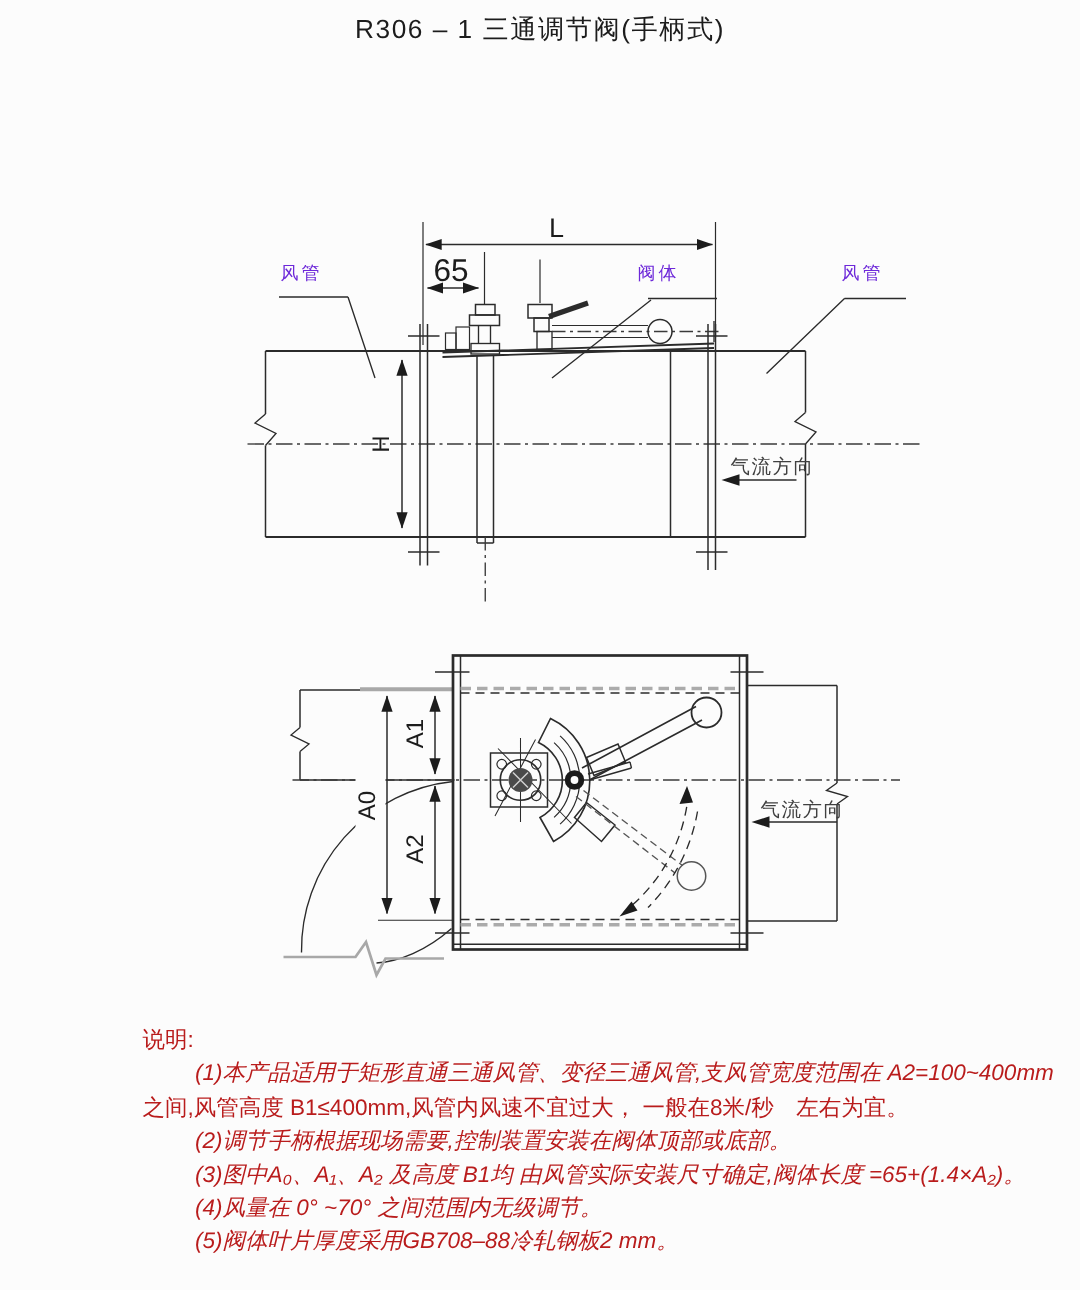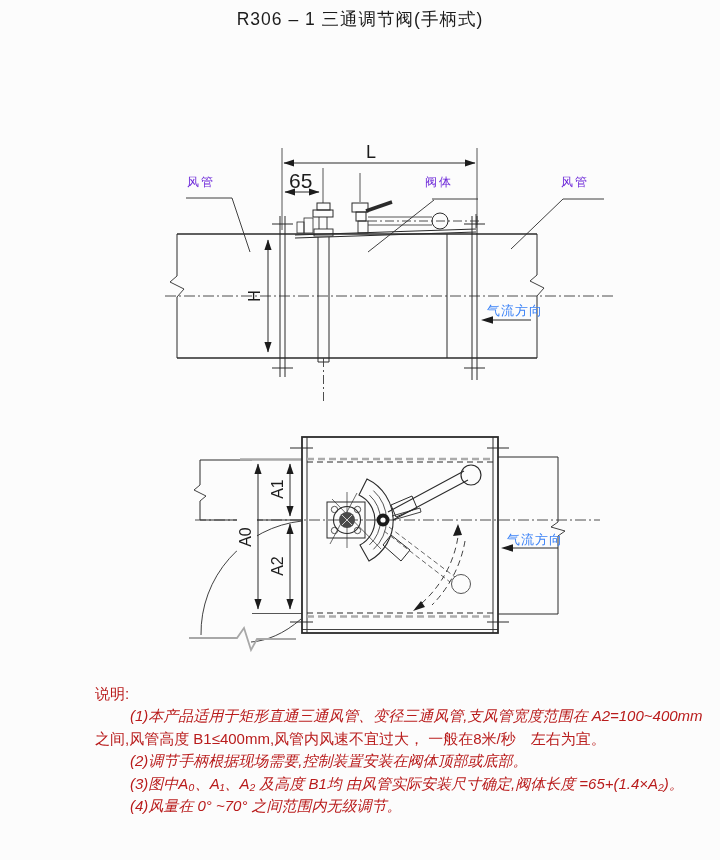--- a/index.html
+++ b/index.html
@@ -3,21 +3,21 @@
 <meta charset="utf-8">
 <style>
   html,body{margin:0;padding:0;background:#e8e8e8;}
   .page{
     position:relative;width:720px;height:860px;background:#fcfcfc;
     font-family:"Liberation Sans",sans-serif;color:#222;overflow:hidden;margin:0 auto;
   }
   .abs{position:absolute;white-space:nowrap;}
   .title{left:0;right:0;top:7px;text-align:center;font-size:17.5px;letter-spacing:1px;color:#1c1c1c;}
   .lbl{font-size:12px;color:#6d28d9;letter-spacing:2px;}
-  .lbl-sm{font-size:13px;color:#3b82f6;letter-spacing:1px;}
+  .lbl-sm{font-size:13px;color:#404040;letter-spacing:1px;}
   .dim{font-size:21px;color:#1c1c1c;}
   .rot{width:44px;height:20px;text-align:center;transform:rotate(-90deg);transform-origin:center;
        font-size:16px;color:#1c1c1c;letter-spacing:0;}
   svg{position:absolute;left:0;top:0;}
   .notes{position:absolute;left:95px;top:683px;width:612px;font-size:15px;line-height:22.4px;color:#b91c1c;}
   .notes p{margin:0;}
   .notes .ind{margin-left:35px;font-style:italic;}
 </style>
 </head>
 <body>
@@ -175,15 +175,16 @@
   <div class="abs rot" style="left:225px;top:527px;background:#fcfcfc;">A0</div>
   <div class="abs lbl-sm" style="left:507px;top:531px;">气流方向</div>
 
   <div class="notes">
     <p>说明:</p>
     <p class="ind">(1)本产品适用于矩形直通三通风管、变径三通风管,支风管宽度范围在 A2=100~400mm</p>
     <p>之间,风管高度 B1≤400mm,风管内风速不宜过大， 一般在8米/秒　左右为宜。</p>
     <p class="ind">(2)调节手柄根据现场需要,控制装置安装在阀体顶部或底部。</p>
     <p class="ind">(3)图中A₀、A₁、A₂ 及高度 B1均 由风管实际安装尺寸确定,阀体长度 =65+(1.4×A₂)。</p>
     <p class="ind">(4)风量在 0° ~70° 之间范围内无级调节。</p>
+    <p class="ind">(5)阀体叶片厚度采用GB708–88冷轧钢板2 mm。</p>
   </div>
 
 </div>
 
 </body></html>

